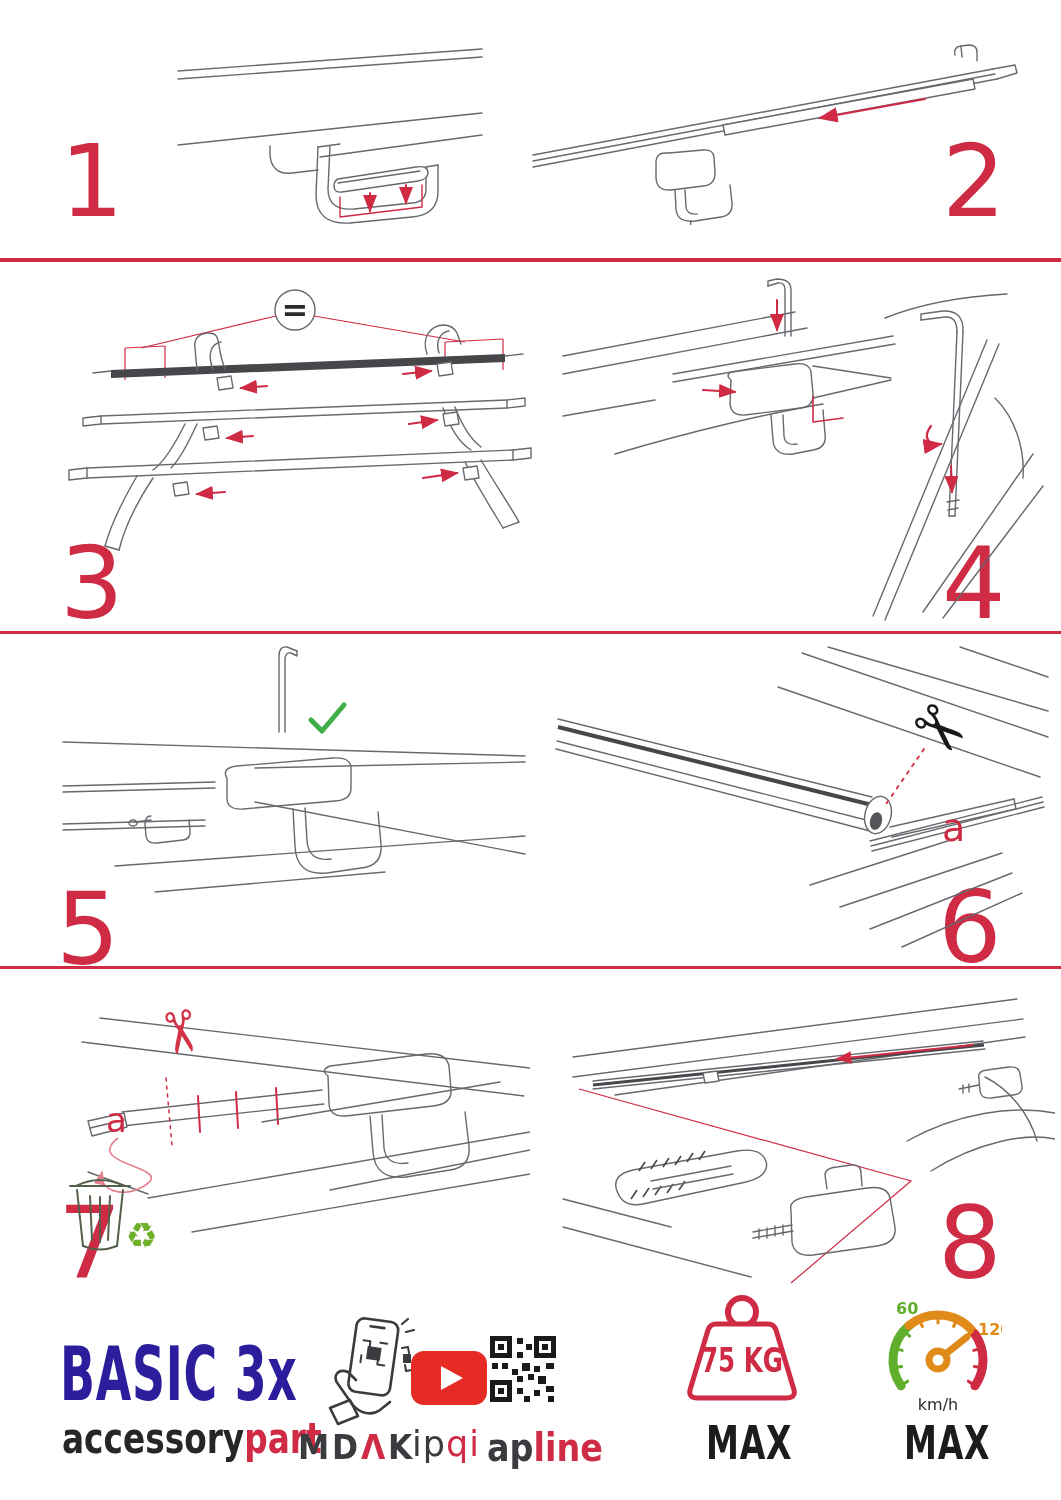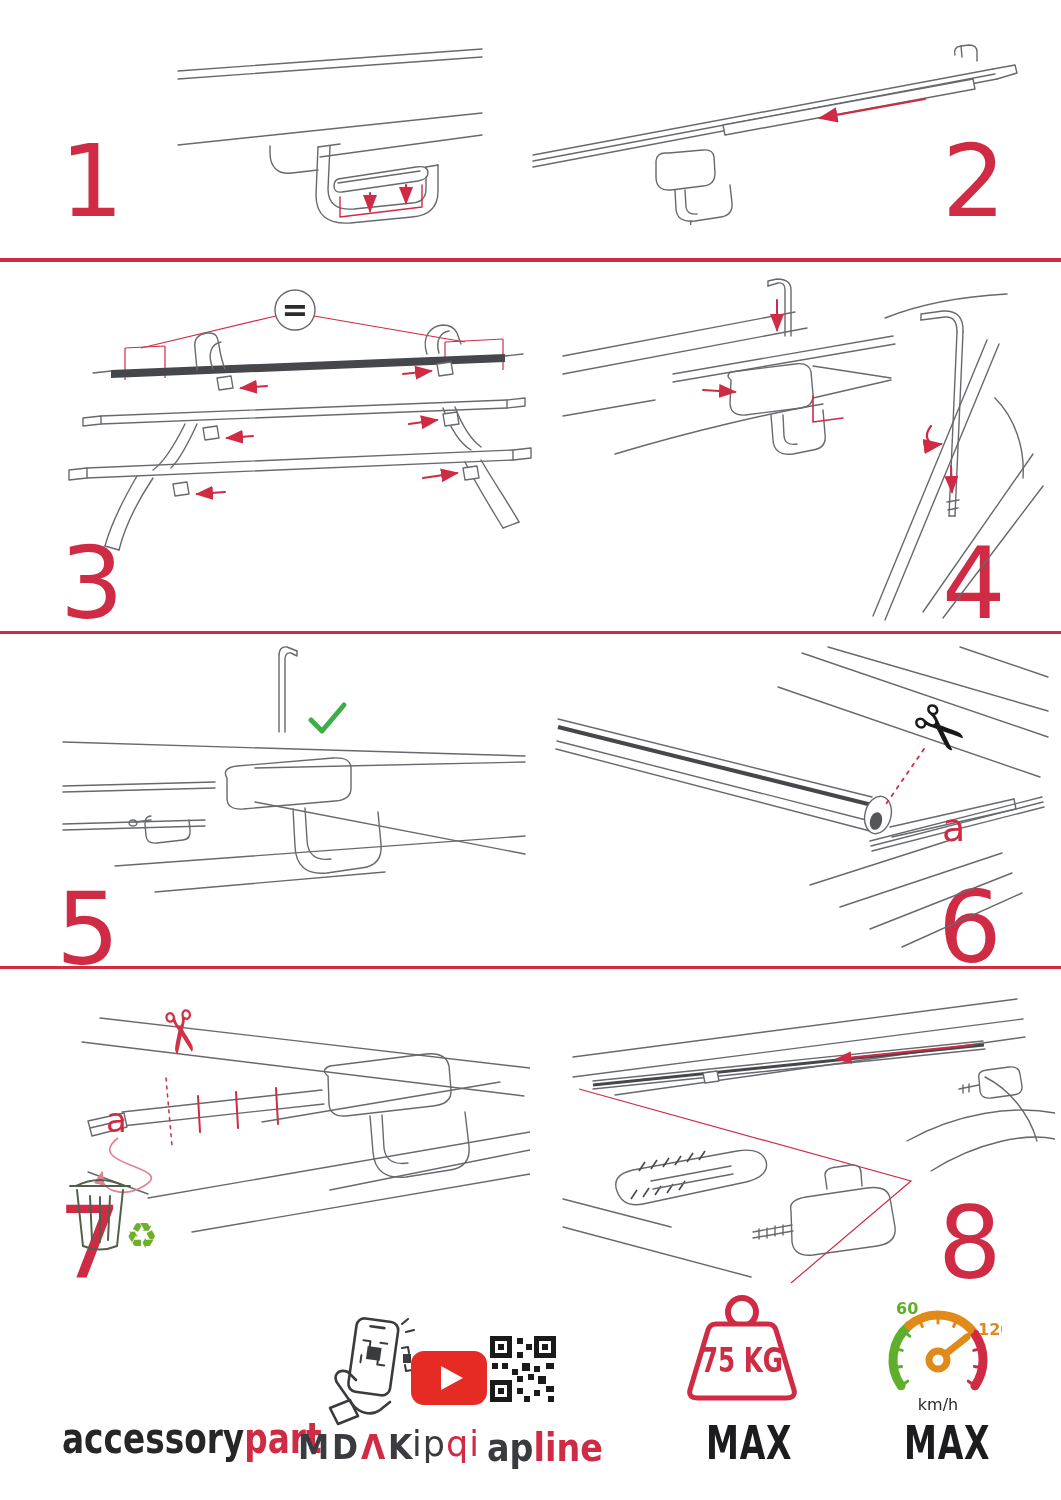--- a/index.html
+++ b/index.html
@@ -309,20 +309,23 @@
     <path class="ln" d="M198,247 L237,240"></path>
       <path class="ln" d="M198,253 L238,246"></path>
     <path class="ln" d="M204,244 L204,254"></path>
       <path class="ln" d="M212,243 L212,253"></path>
     <path class="ln" d="M220,241 L220,251"></path>
       <path class="ln" d="M228,240 L228,250"></path>
     <path class="ln" d="M8,242 L196,292"></path>
       <path class="ln" d="M8,214 L116,242"></path>
   </svg>
 
+  <div class="brand-line">
+    <span class="brand-name">BASIC 3x</span>
+  </div>
   <div class="brand-sub"><span>accessory</span><span class="accent">part</span></div>
 
   <svg class="icon-abs" style="left:314px;top:1314px;" width="110" height="112" viewBox="0 0 110 112">
     <g stroke="#3a3b3e" stroke-width="2.6" fill="none" stroke-linecap="round" stroke-linejoin="round">
       <g transform="rotate(8 60 45)">
         <rect x="38" y="6" width="42" height="74" rx="8"></rect>
         <path d="M52,13 L66,13"></path>
         <g stroke-width="2">
           <path d="M47,28 L54,28 L54,35"></path>
             <path d="M71,28 L64,28"></path>

